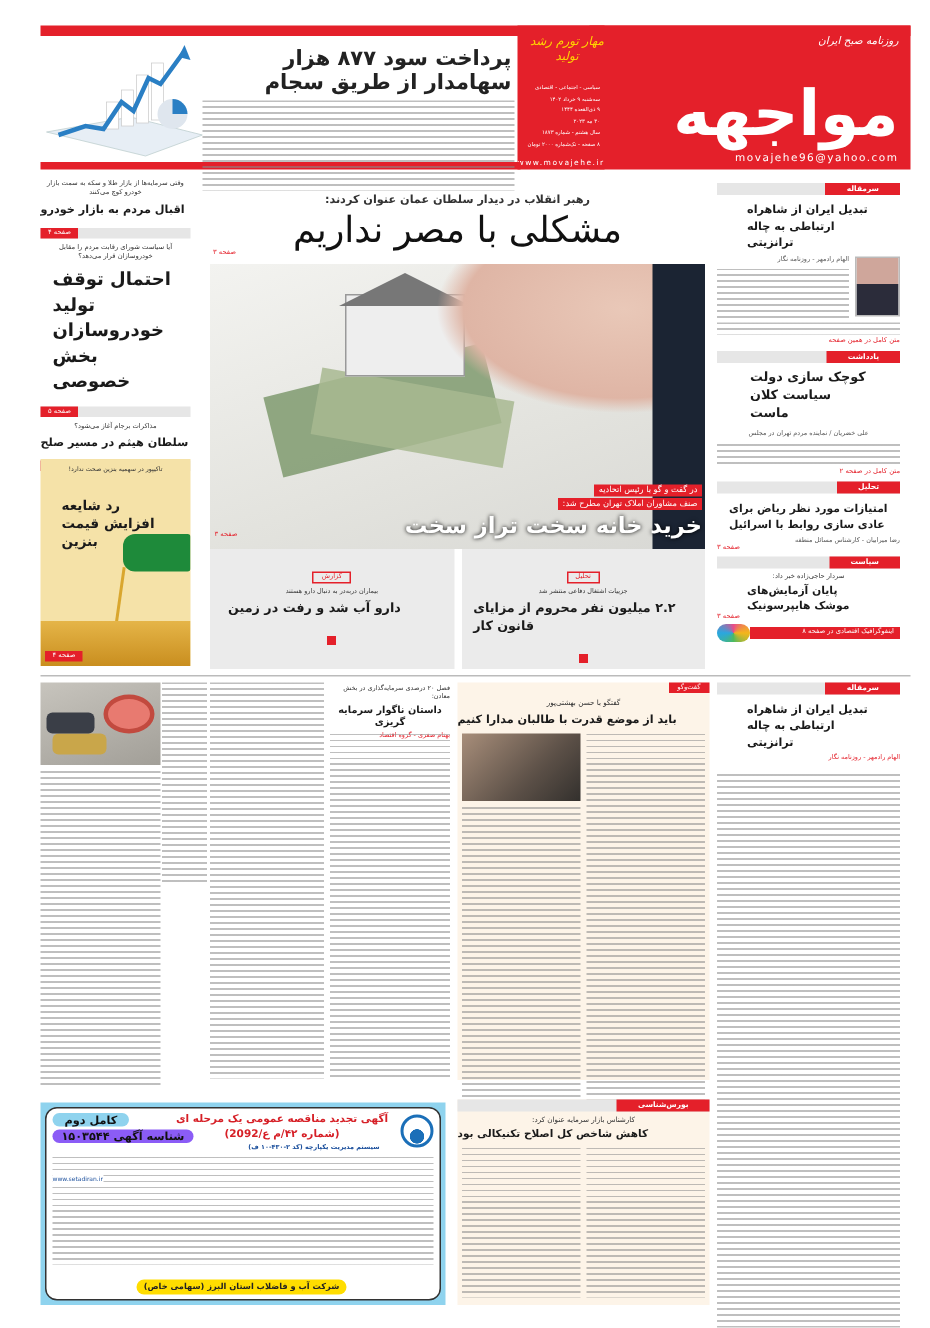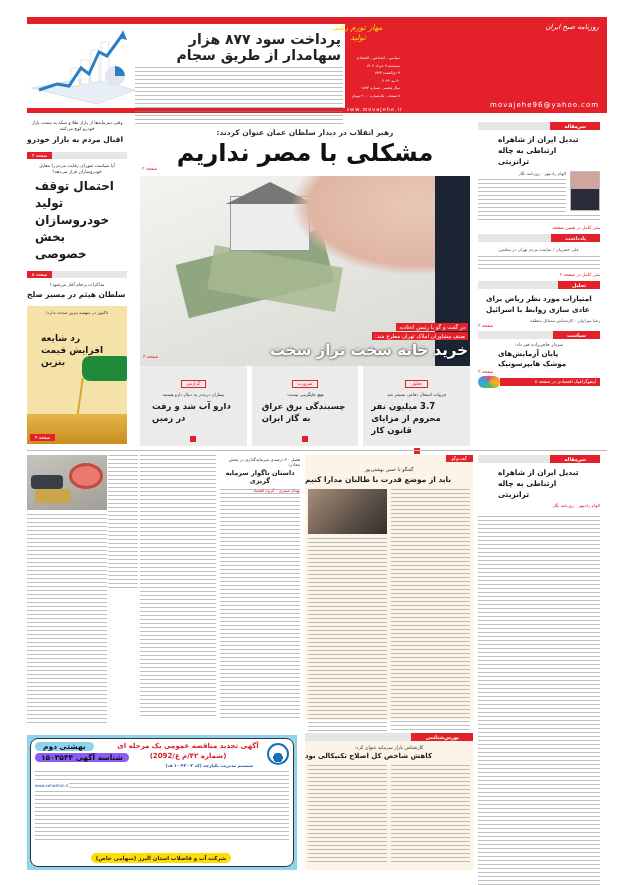--- a/index.html
+++ b/index.html
@@ -17,24 +17,25 @@
 .tag{border:1px solid #e4202a;color:#e4202a;font-size:4.5px;padding:0 5px;display:inline-block;line-height:6px}
 .sq{width:6px;height:6px;background:#e4202a;display:inline-block}
 </style>
 </head>
 <body>
 
 <div class="abs red" style="left:27px;top:17px;width:580px;height:7px"></div>
 
 <div class="abs red" style="left:393px;top:17px;width:214px;height:96px">
   <div class="abs" style="right:8px;top:6px;color:#fff;font-size:7px;font-style:italic">روزنامه صبح ایران</div>
+  <div class="abs" style="right:8px;top:34px;color:#fff;font-size:42px;font-weight:bold;letter-spacing:-2px">مواجهه</div>
   <div class="abs" style="right:8px;bottom:4px;color:#fff;font-size:7px;direction:ltr;letter-spacing:1px">movajehe96@yahoo.com</div>
 </div>
 <div class="abs red" style="left:345px;top:17px;width:58px;height:96px">
-  <div class="abs" style="right:20px;top:6px;width:50px;color:#ffd400;font-size:8px;text-align:center;font-style:italic;line-height:10px">مهار تورم رشد تولید</div>
+  <div class="abs" style="right:0;top:6px;width:50px;color:#ffd400;font-size:8px;text-align:center;font-style:italic;line-height:10px">مهار تورم رشد تولید</div>
   <div class="abs" style="right:3px;top:38px;width:54px;color:#fff;font-size:3.6px;line-height:7.5px;text-align:right">
     <div>سیاسی - اجتماعی - اقتصادی</div>
     <div>سه‌شنبه ۹ خرداد ۱۴۰۲</div>
     <div>۹ ذی‌القعده ۱۴۴۴</div>
     <div>۳۰ مه ۲۰۲۳</div>
     <div>سال هشتم - شماره ۱۸۷۳</div>
     <div>۸ صفحه - تک‌شماره ۲۰۰۰ تومان</div>
   </div>
 </div>
 <div class="abs" style="left:345px;top:106px;width:60px;color:#fff;font-size:5px;direction:ltr;letter-spacing:1px;text-align:left">www.movajehe.ir</div>
@@ -53,47 +54,41 @@
     <rect x="64" y="22" width="8" height="32" fill="#fff" stroke="#ccc" stroke-width=".5"></rect>
     <rect x="74" y="14" width="8" height="38" fill="#fff" stroke="#ccc" stroke-width=".5"></rect>
     <polyline points="12,62 30,56 42,58 54,40 62,46 72,24 80,28 96,6" fill="none" stroke="#2a7fc4" stroke-width="3"></polyline>
     <polygon points="96,2 100,12 92,10" fill="#2a7fc4"></polygon>
     <circle cx="88" cy="48" r="10" fill="#dfe6ee"></circle>
     <path d="M88 48 L88 38 A10 10 0 0 1 98 48Z" fill="#2a7fc4"></path>
   </svg>
 </div>
 
 <div class="abs" style="left:140px;top:128px;width:330px;font-size:7.5px;text-align:center;font-weight:bold;color:#333">رهبر انقلاب در دیدار سلطان عمان عنوان کردند:</div>
-<div class="abs" style="left:140px;top:139px;width:330px;font-size:24px;font-weight:bold;text-align:center;color:#111">مشکلی با مصر نداریم</div>
+<div class="abs" style="left:140px;top:139px;width:330px;font-size:24px;font-weight:normal;text-align:center;color:#111">مشکلی با مصر نداریم</div>
 <div class="abs pg" style="left:142px;top:166px">صفحه ۳</div>
 
 <div class="abs" style="left:140px;top:176px;width:330px;height:190px;background:linear-gradient(160deg,#f3f3f0 0%,#e3e3de 60%,#d8d8d4 100%);overflow:hidden">
   <div class="abs" style="left:40px;top:70px;width:150px;height:55px;background:#7f9a6e;transform:rotate(-14deg);opacity:.85"></div>
   <div class="abs" style="left:70px;top:80px;width:130px;height:45px;background:#a8b890;transform:rotate(10deg);opacity:.85"></div>
   <div class="abs" style="left:90px;top:20px;width:80px;height:55px;background:#eee;border:1px solid #999"></div>
   <div class="abs" style="left:86px;top:6px;width:0;height:0;border-left:44px solid transparent;border-right:44px solid transparent;border-bottom:22px solid #777"></div>
   <div class="abs" style="left:150px;top:0;width:180px;height:100px;background:radial-gradient(ellipse at 70% 30%,#e9c8b8,#dfb5a5 60%,transparent 70%)"></div>
   <div class="abs" style="left:295px;top:0;width:35px;height:190px;background:#1b2433"></div>
 </div>
 <div class="abs" style="right:152px;top:323px;background:#e4202a;color:#fff;font-size:5.5px;padding:0 3px;line-height:8px">در گفت و گو با رئیس اتحادیه</div>
 <div class="abs" style="right:152px;top:332px;background:#e4202a;color:#fff;font-size:5.5px;padding:0 3px;line-height:8px">صنف مشاوران املاک تهران مطرح شد:</div>
 <div class="abs" style="right:152px;top:341px;color:#fff;font-size:15px;font-weight:bold;text-shadow:0 0 3px #000">خرید خانه سخت تراز سخت</div>
 <div class="abs pg" style="left:143px;top:354px">صفحه ۳</div>
 
 <div class="abs" style="left:140px;top:366px;width:330px;height:80px;display:flex;gap:5px;direction:rtl">
   <div style="flex:1;background:#ebebeb;text-align:center;padding-top:4px">
     <span class="tag">تحلیل</span>
     <div class="kicker" style="font-size:4.3px;margin-top:3px">جزییات اشتغال دفاعی منتشر شد</div>
-    <div class="hl" style="font-size:8.5px;line-height:12px;margin-top:3px;padding:0 8px">3.7 میلیون نفر محروم از مزایای قانون کار</div>
-    <div style="margin-top:3px"><span class="sq"></span></div>
-  </div>
-  <div style="flex:1;background:#ebebeb;text-align:center;padding-top:4px">
-    <span class="tag">ضرورت</span>
-    <div class="kicker" style="font-size:4.3px;margin-top:3px">هیچ جایگزینی نیست:</div>
-    <div class="hl" style="font-size:8.5px;line-height:12px;margin-top:3px;padding:0 10px">چسبندگی برق عراق به گاز ایران</div>
+    <div class="hl" style="font-size:8.5px;line-height:12px;margin-top:3px;padding:0 8px">۲.۲ میلیون نفر محروم از مزایای قانون کار</div>
     <div style="margin-top:3px"><span class="sq"></span></div>
   </div>
   <div style="flex:1;background:#ebebeb;text-align:center;padding-top:4px">
     <span class="tag">گزارش</span>
     <div class="kicker" style="font-size:4.3px;margin-top:3px">بیماران دربه‌در به دنبال دارو هستند</div>
     <div class="hl" style="font-size:8.5px;line-height:12px;margin-top:3px;padding:0 12px">دارو آب شد و رفت در زمین</div>
     <div style="margin-top:3px"><span class="sq"></span></div>
   </div>
 </div>
 
@@ -135,20 +130,21 @@
       <div style="font-size:4.3px;color:#555;margin-bottom:3px">الهام رادمهر - روزنامه نگار</div>
       <div class="lines" style="height:34px"></div>
     </div>
   </div>
   <div class="lines" style="height:8px;margin-top:2px"></div>
   <div class="pg" style="margin-top:2px">متن کامل در همین صفحه</div>
 
   <div class="sec-bar" style="margin-top:4px">
       <span>یادداشت</span>
     </div>
+  <div class="hl" style="font-size:8.5px;line-height:12px;margin-top:4px;padding:0 22px">کوچک سازی دولت سیاست کلان ماست</div>
   <div style="font-size:4.3px;color:#555;margin-top:5px;text-align:center">علی خضریان / نماینده مردم تهران در مجلس</div>
   <div class="lines" style="height:14px;margin-top:4px"></div>
   <div class="pg" style="margin-top:2px">متن کامل در صفحه ۲</div>
 
   <div class="sec-bar" style="margin-top:4px">
       <span>تحلیل</span>
     </div>
   <div class="hl" style="font-size:7.2px;line-height:11px;margin-top:4px;padding:0 8px">امتیازات مورد نظر ریاض برای عادی سازی روابط با اسرائیل</div>
   <div style="font-size:4.3px;color:#555;margin-top:3px;text-align:right">رضا میرابیان - کارشناس مسائل منطقه</div>
   <div class="pg" style="text-align:left">صفحه ۳</div>
@@ -216,19 +212,19 @@
     <div class="lines" style="flex:1;height:100px"></div>
   </div>
 </div>
 
 <div class="abs" style="left:27px;top:735px;width:270px;height:135px;background:#8fd3ee;padding:3px">
   <div style="background:#fff;border-radius:8px;border:1px solid #333;height:100%;position:relative;overflow:hidden">
     <div class="abs" style="right:4px;top:4px;width:22px;height:22px;border-radius:50%;border:2px solid #1b6fb8;background:radial-gradient(circle at 50% 70%,#1b6fb8 30%,#fff 32%)"></div>
     <div class="abs" style="right:30px;top:3px;width:150px;text-align:center;color:#d61f26;font-weight:bold;font-size:7px">آگهی تجدید مناقصه عمومی یک مرحله ای</div>
     <div class="abs" style="right:30px;top:13px;width:150px;text-align:center;color:#d61f26;font-weight:bold;font-size:7px">(شماره ۴۲/م ع/2092)</div>
     <div class="abs" style="right:40px;top:24px;color:#1b4f9c;font-size:4.3px;font-weight:bold">سیستم مدیریت یکپارچه (کد ۲-۴۳۰-۱۰ ف)</div>
-    <div class="abs" style="left:4px;top:3px;background:#8fd3ee;color:#111;font-weight:bold;font-size:7.5px;padding:0 8px;border-radius:6px">بهشتی دوم</div>
+    <div class="abs" style="left:4px;top:3px;background:#8fd3ee;color:#111;font-weight:bold;font-size:7.5px;padding:0 8px;border-radius:6px">کامل دوم</div>
     <div class="abs" style="left:4px;top:14px;background:#8b5cf6;color:#111;font-weight:bold;font-size:7.5px;padding:0 6px;border-radius:6px">شناسه آگهی ۱۵۰۳۵۴۴</div>
     <div class="lines abs" style="left:4px;right:4px;top:32px;height:72px"></div>
     <div class="abs" style="left:4px;top:44px;font-size:4px;color:#1b4f9c;direction:ltr;background:#fff">www.setadiran.ir</div>
     <div class="abs" style="left:60px;bottom:3px;width:140px;background:#ffdd00;border-radius:6px;text-align:center;font-size:5.5px;font-weight:bold;line-height:10px">شرکت آب و فاضلاب استان البرز (سهامی خاص)</div>
   </div>
 </div>
 
 </body></html>

